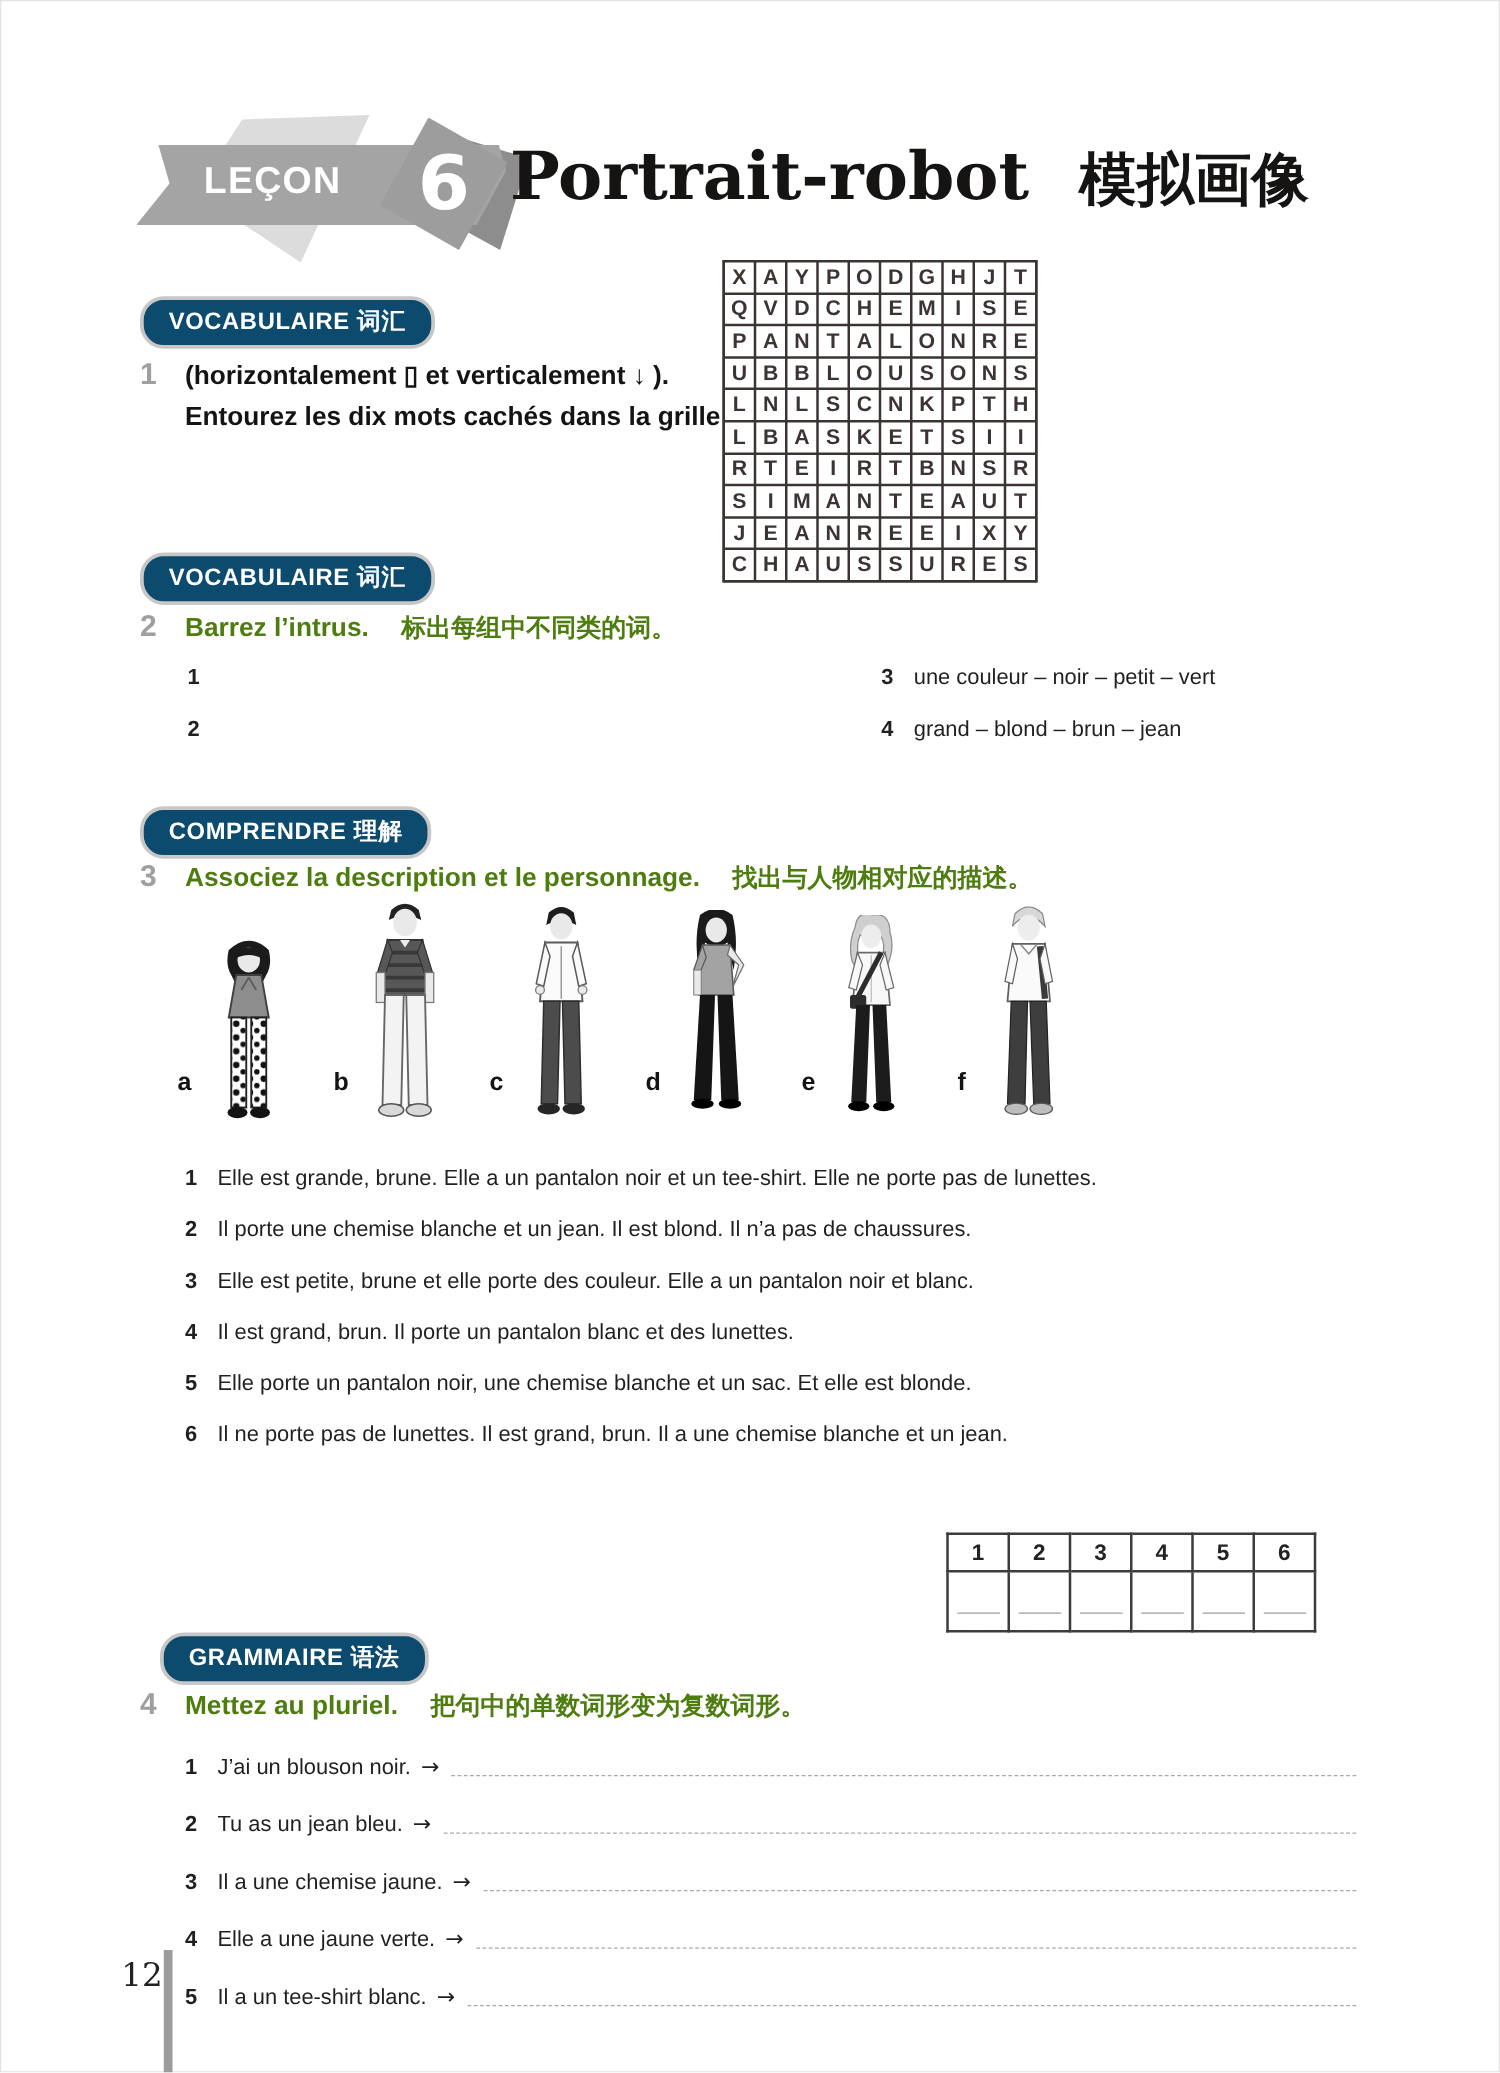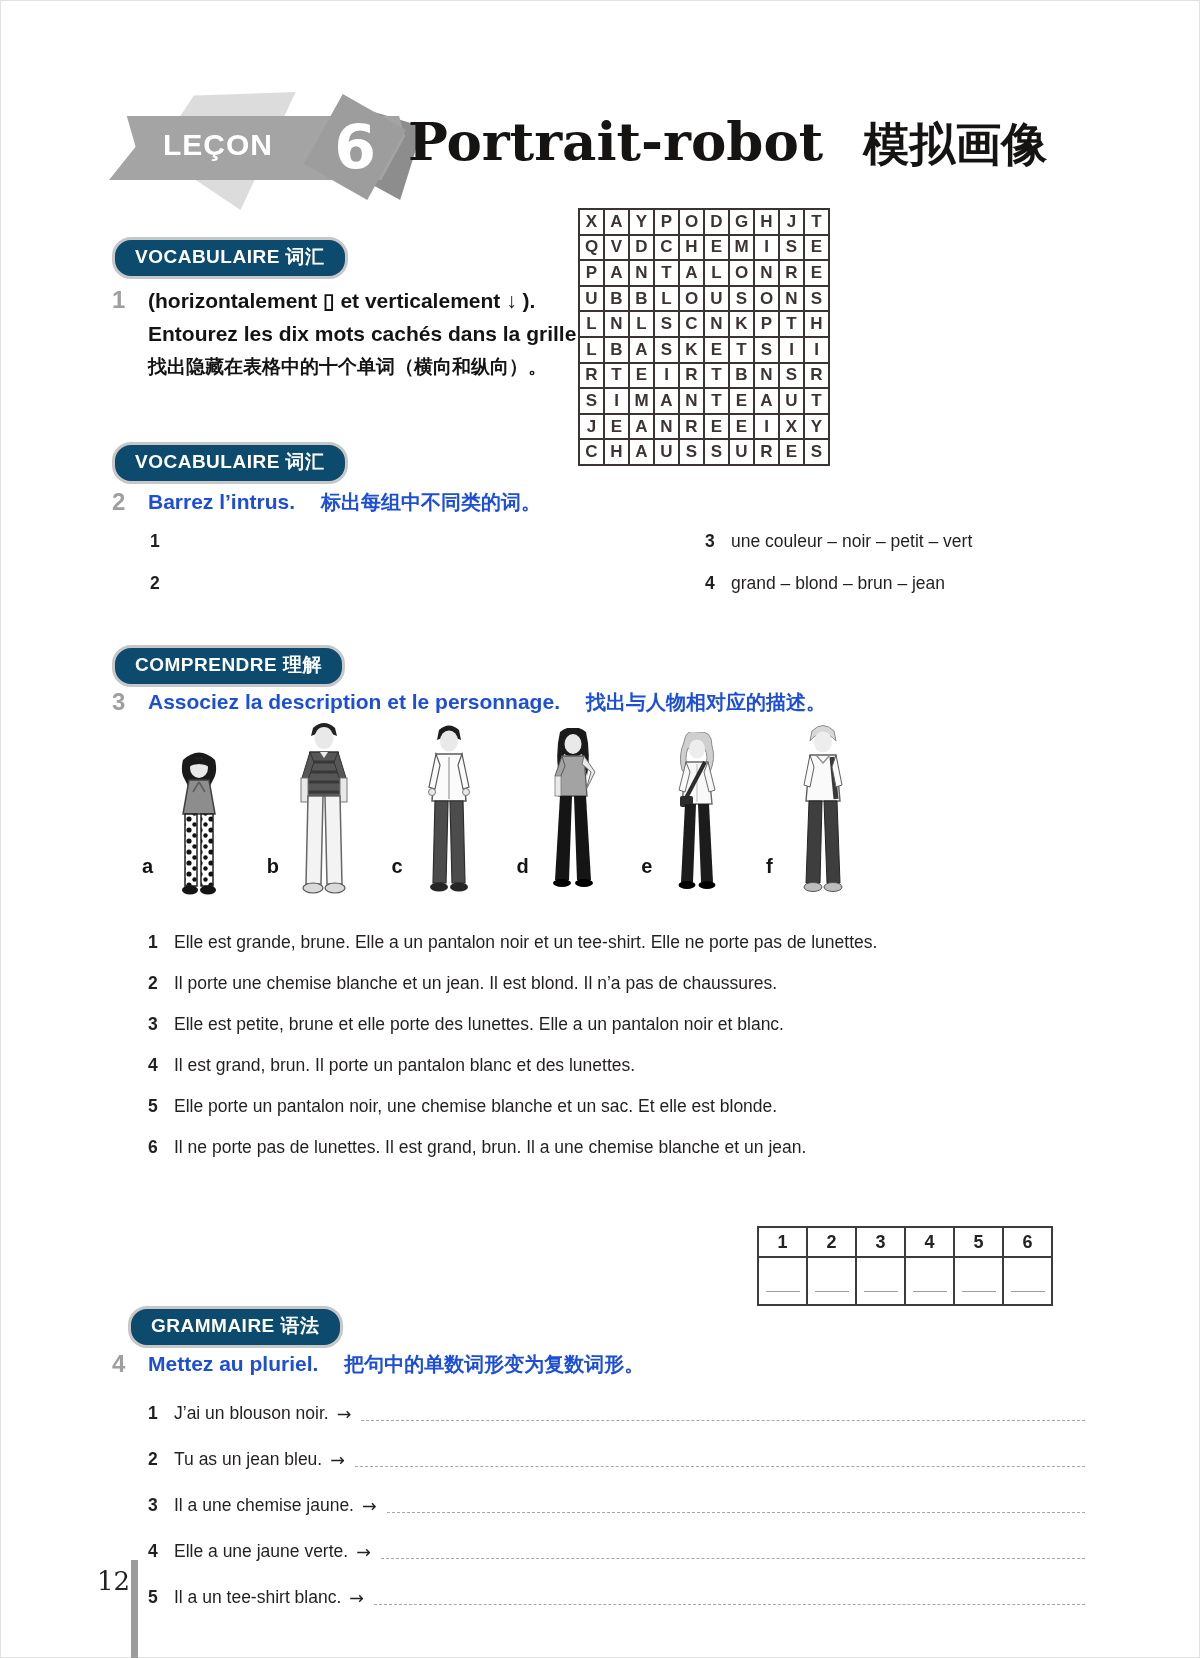--- a/index.html
+++ b/index.html
@@ -32,21 +32,21 @@
   .ws-cell{background:#fff;display:flex;align-items:center;justify-content:center;
            font-weight:bold;font-size:17px;color:#3c3432;}
 
   
   .badge{position:absolute;background:#0c4a6e;color:#fff;font-weight:bold;font-size:19px;
          padding:4px 20px 6px;border-radius:19px;border:3px solid #c7c7c7;letter-spacing:.5px;
          white-space:nowrap;}
 
   
   .ex-num{position:absolute;font-weight:bold;font-size:24px;color:#9f9f9f;}
-  .ex-title{position:absolute;font-weight:bold;font-size:21px;color:#1d4ed8;white-space:nowrap;}
+  .ex-title{position:absolute;font-weight:bold;font-size:21px;color:#4d7c0f;white-space:nowrap;}
   .ex-title .zh{margin-left:26px;font-size:20px;}
   .ex1-text{position:absolute;left:148px;top:284px;font-weight:bold;font-size:21px;
             line-height:33px;color:#141414;}
   .ex1-text .zh-line{font-size:19px;}
 
   .ex2-col{position:absolute;font-size:17.5px;}
   .item-row{display:flex;height:42px;align-items:center;}
   .it-num{font-weight:bold;width:26px;flex:0 0 26px;}
   .desc-list{position:absolute;left:148px;top:922px;font-size:17.5px;}
   .desc-list .item-row{height:41px;}
@@ -200,21 +200,20 @@
 
 <div class="badge" style="left:112px;top:237px;">VOCABULAIRE 词汇</div>
 <div class="badge" style="left:112px;top:442px;">VOCABULAIRE 词汇</div>
 <div class="badge" style="left:112px;top:645px;">COMPRENDRE 理解</div>
 <div class="badge" style="left:128px;top:1306px;">GRAMMAIRE 语法</div>
 
 <span class="ex-num" style="left:112px;top:286px;">1</span>
 <div class="ex1-text">
   <div>(horizontalement ▯ et verticalement ↓ ).</div>
   <div>Entourez les dix mots cachés dans la grille</div>
-  <div class="zh-line">找出隐藏在表格中的十个单词（横向和纵向）。</div>
 </div>
 
 <span class="ex-num" style="left:112px;top:488px;">2</span>
 <div class="ex-title" style="left:148px;top:489px;">
   <span>Barrez l’intrus.</span><span class="zh">标出每组中不同类的词。</span>
 </div>
 <div class="ex2-col" style="left:150px;top:520px;width:540px;">
     <div class="item-row">
       <span class="it-num">1</span>
     </div>
@@ -354,21 +353,21 @@
     <div class="item-row">
       <span class="it-num">1</span>
       <span class="it-text">Elle est grande, brune. Elle a un pantalon noir et un tee-shirt. Elle ne porte pas de lunettes.</span>
     </div>
     <div class="item-row">
       <span class="it-num">2</span>
       <span class="it-text">Il porte une chemise blanche et un jean. Il est blond. Il n’a pas de chaussures.</span>
     </div>
     <div class="item-row">
       <span class="it-num">3</span>
-      <span class="it-text">Elle est petite, brune et elle porte des lunettes. Elle a un pantalon noir et blanc.</span>
+      <span class="it-text">Elle est petite, brune et elle porte des couleur. Elle a un pantalon noir et blanc.</span>
     </div>
     <div class="item-row">
       <span class="it-num">4</span>
       <span class="it-text">Il est grand, brun. Il porte un pantalon blanc et des lunettes.</span>
     </div>
     <div class="item-row">
       <span class="it-num">5</span>
       <span class="it-text">Elle porte un pantalon noir, une chemise blanche et un sac. Et elle est blonde.</span>
     </div>
     <div class="item-row">

